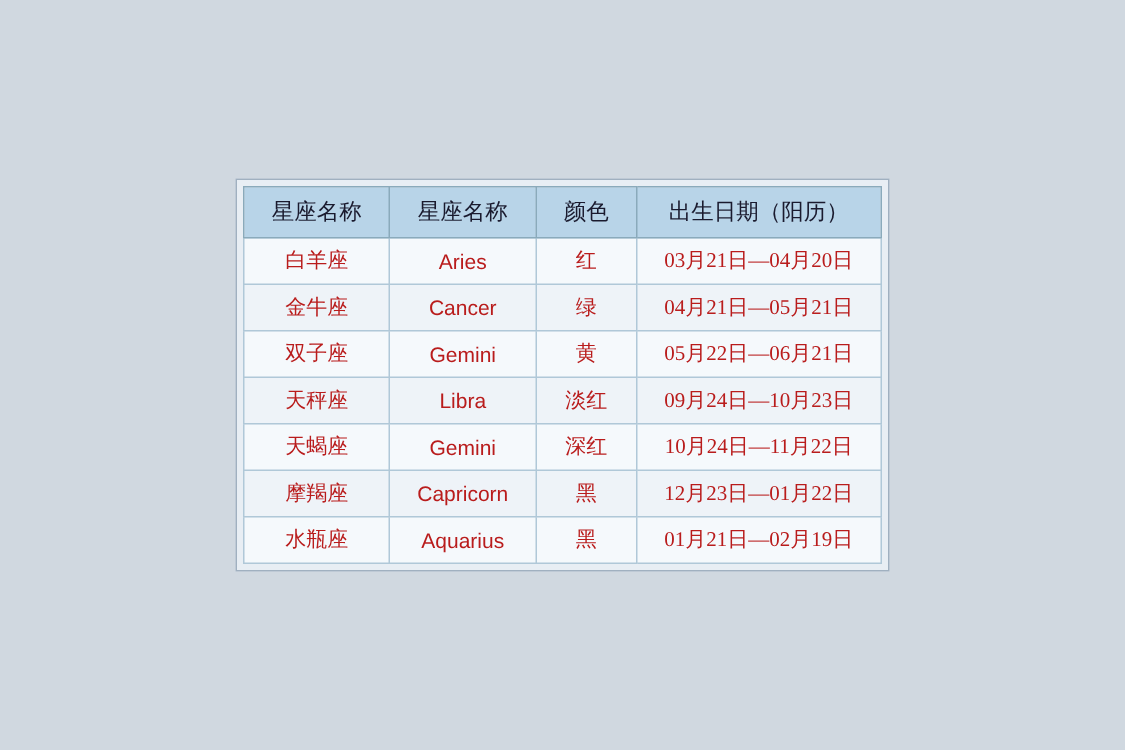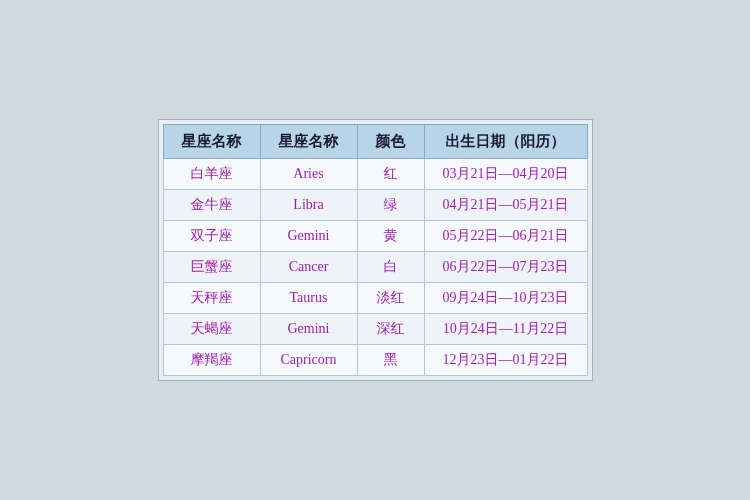--- a/index.html
+++ b/index.html
@@ -28,41 +28,41 @@
       border-collapse: collapse;
       background-color: #f0f5fa;
     }
 
     th {
       background-color: #b8d4e8;
       border: 1px solid #8aaabb;
       padding: 7px 18px;
       text-align: center;
       font-size: 15px;
-      font-weight: bold;
+      font-weight: normal;
       color: #1a1a2e;
       white-space: nowrap;
     }
 
     td {
       border: 1px solid #b0c8d8;
       padding: 6px 18px;
       text-align: center;
       font-size: 14px;
-      color: #a21caf;
+      color: #b91c1c;
       background-color: #f5f9fc;
       white-space: nowrap;
     }
 
     tr:nth-child(even) td {
       background-color: #eef3f8;
     }
 
     .english-col {
-      font-family: Liberation Serif, serif;
+      font-family: Liberation Sans, sans-serif;
       font-size: 14px;
     }
   </style>
 </head>
 <body>
 
 <div class="table-container">
   <table>
     <thead>
       <tr>
@@ -74,49 +74,49 @@
     </thead>
     <tbody id="table-body">
     <tr>
           <td>白羊座</td>
           <td class="english-col">Aries</td>
           <td>红</td>
           <td>03月21日—04月20日</td>
         </tr>
         <tr>
           <td>金牛座</td>
-          <td class="english-col">Libra</td>
+          <td class="english-col">Cancer</td>
           <td>绿</td>
           <td>04月21日—05月21日</td>
         </tr>
         <tr>
           <td>双子座</td>
           <td class="english-col">Gemini</td>
           <td>黄</td>
           <td>05月22日—06月21日</td>
         </tr>
         <tr>
-          <td>巨蟹座</td>
-          <td class="english-col">Cancer</td>
-          <td>白</td>
-          <td>06月22日—07月23日</td>
-        </tr>
-        <tr>
           <td>天秤座</td>
-          <td class="english-col">Taurus</td>
+          <td class="english-col">Libra</td>
           <td>淡红</td>
           <td>09月24日—10月23日</td>
         </tr>
         <tr>
           <td>天蝎座</td>
           <td class="english-col">Gemini</td>
           <td>深红</td>
           <td>10月24日—11月22日</td>
         </tr>
         <tr>
           <td>摩羯座</td>
           <td class="english-col">Capricorn</td>
           <td>黑</td>
           <td>12月23日—01月22日</td>
         </tr>
+        <tr>
+          <td>水瓶座</td>
+          <td class="english-col">Aquarius</td>
+          <td>黑</td>
+          <td>01月21日—02月19日</td>
+        </tr>
       </tbody>
   </table>
 </div>
 
 </body></html>

